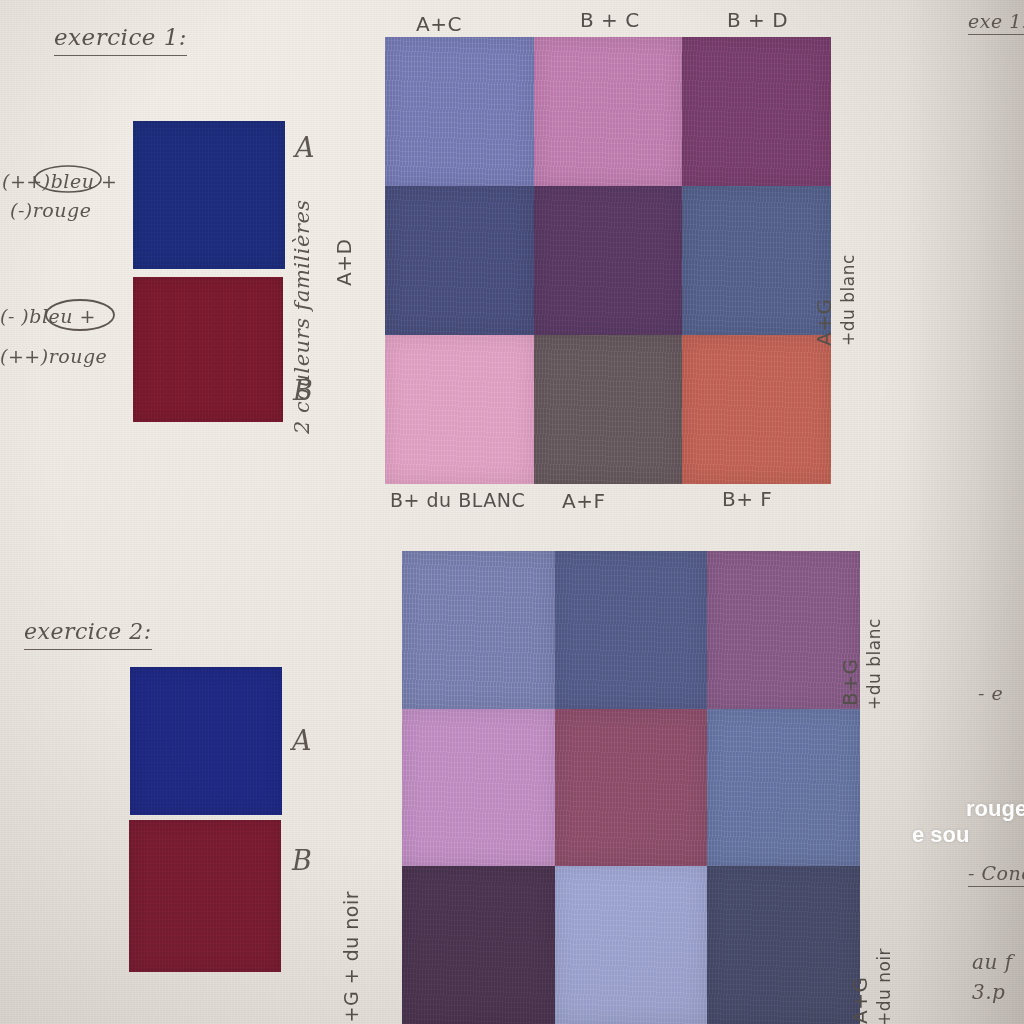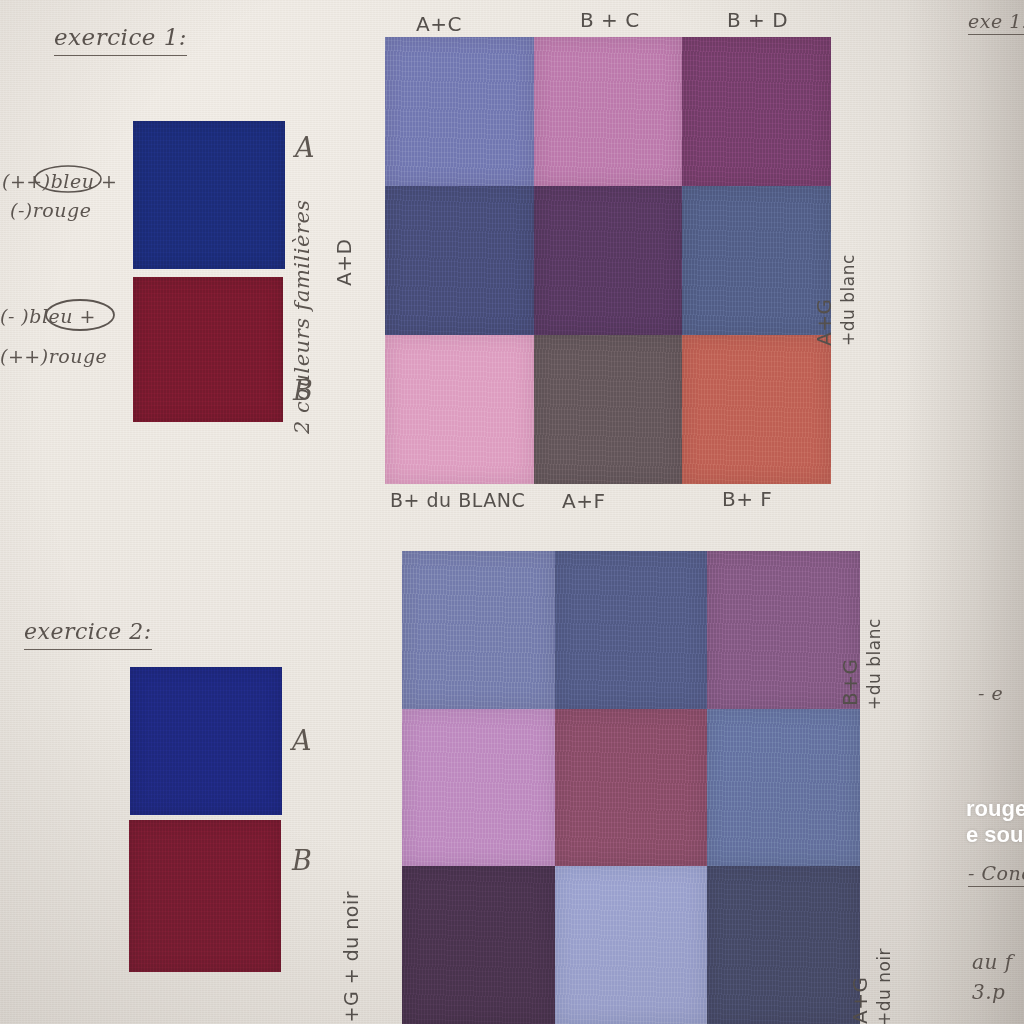--- a/index.html
+++ b/index.html
@@ -184,21 +184,21 @@
 <div class="hw plain vert" style="left:884px;top:690px;font-size:17px;transform:rotate(-90deg);">+du blanc</div>
 
 <div class="hw plain vert" style="left:872px;top:1000px;font-size:20px;transform:rotate(-90deg);">A+G</div>
 <div class="hw plain vert" style="left:894px;top:1006px;font-size:17px;transform:rotate(-90deg);">+du noir</div>
 
 <div class="hw ul" style="left:968px;top:10px;font-size:19px;">exe 1:</div>
 
 <div class="hw" style="left:978px;top:682px;font-size:19px;">- e</div>
 
 <div class="overlay-text" style="left:966px;top:795px;">rouge</div>
-<div class="overlay-text" style="left:966px;top:821px;">e sou</div>
+<div class="overlay-text" style="left:912px;top:821px;">e sou</div>
 
 <div class="hw ul" style="left:968px;top:862px;font-size:19px;">- Conc</div>
 
 <div class="hw" style="left:972px;top:950px;font-size:20px;">au f</div>
 <div class="hw" style="left:972px;top:980px;font-size:20px;">3.p</div>
 
 <div id="rightshade"></div>
 <div id="vignette"></div>
 
 </body></html>

